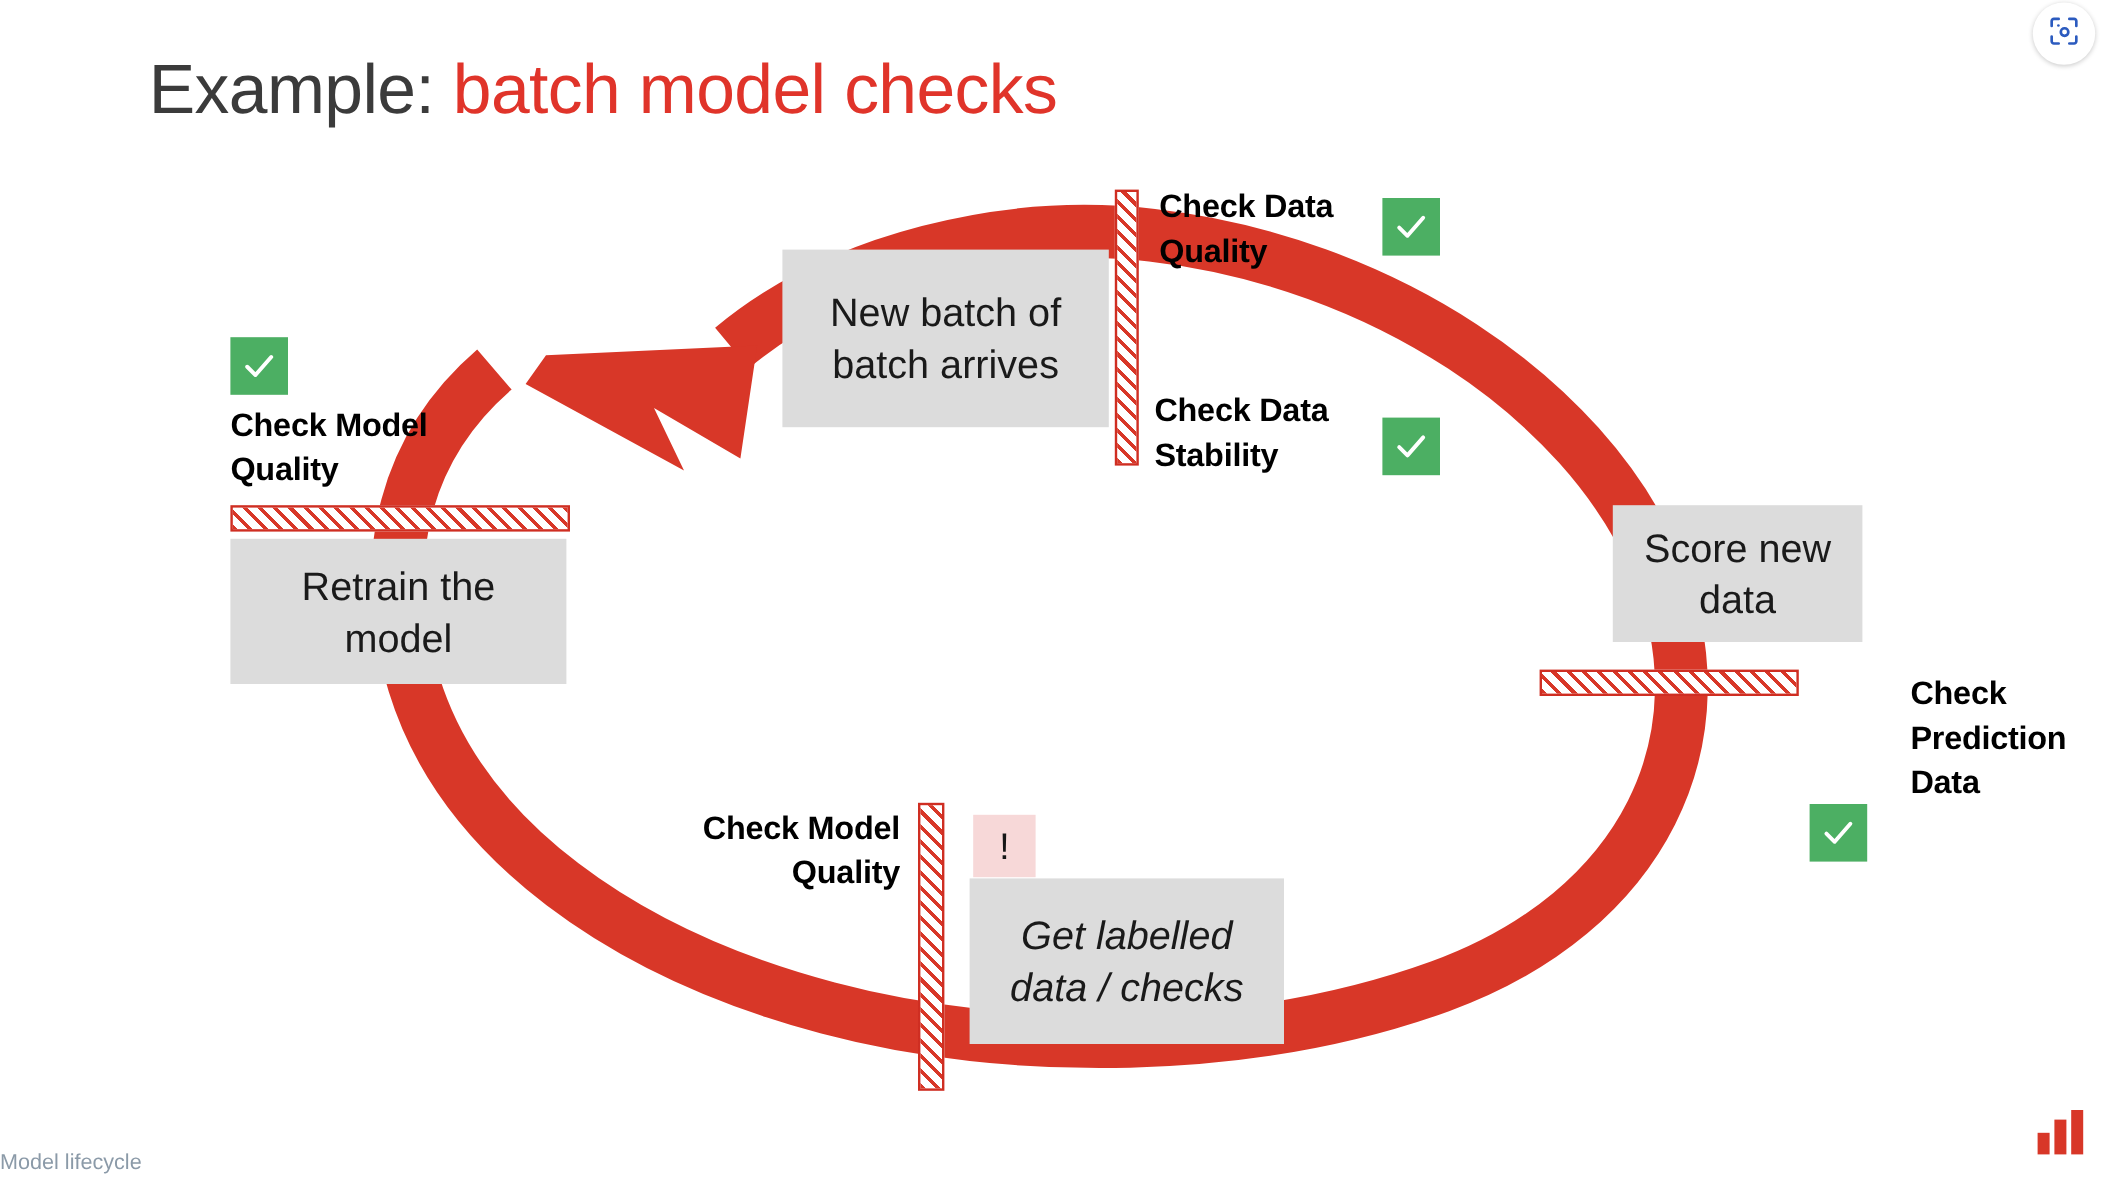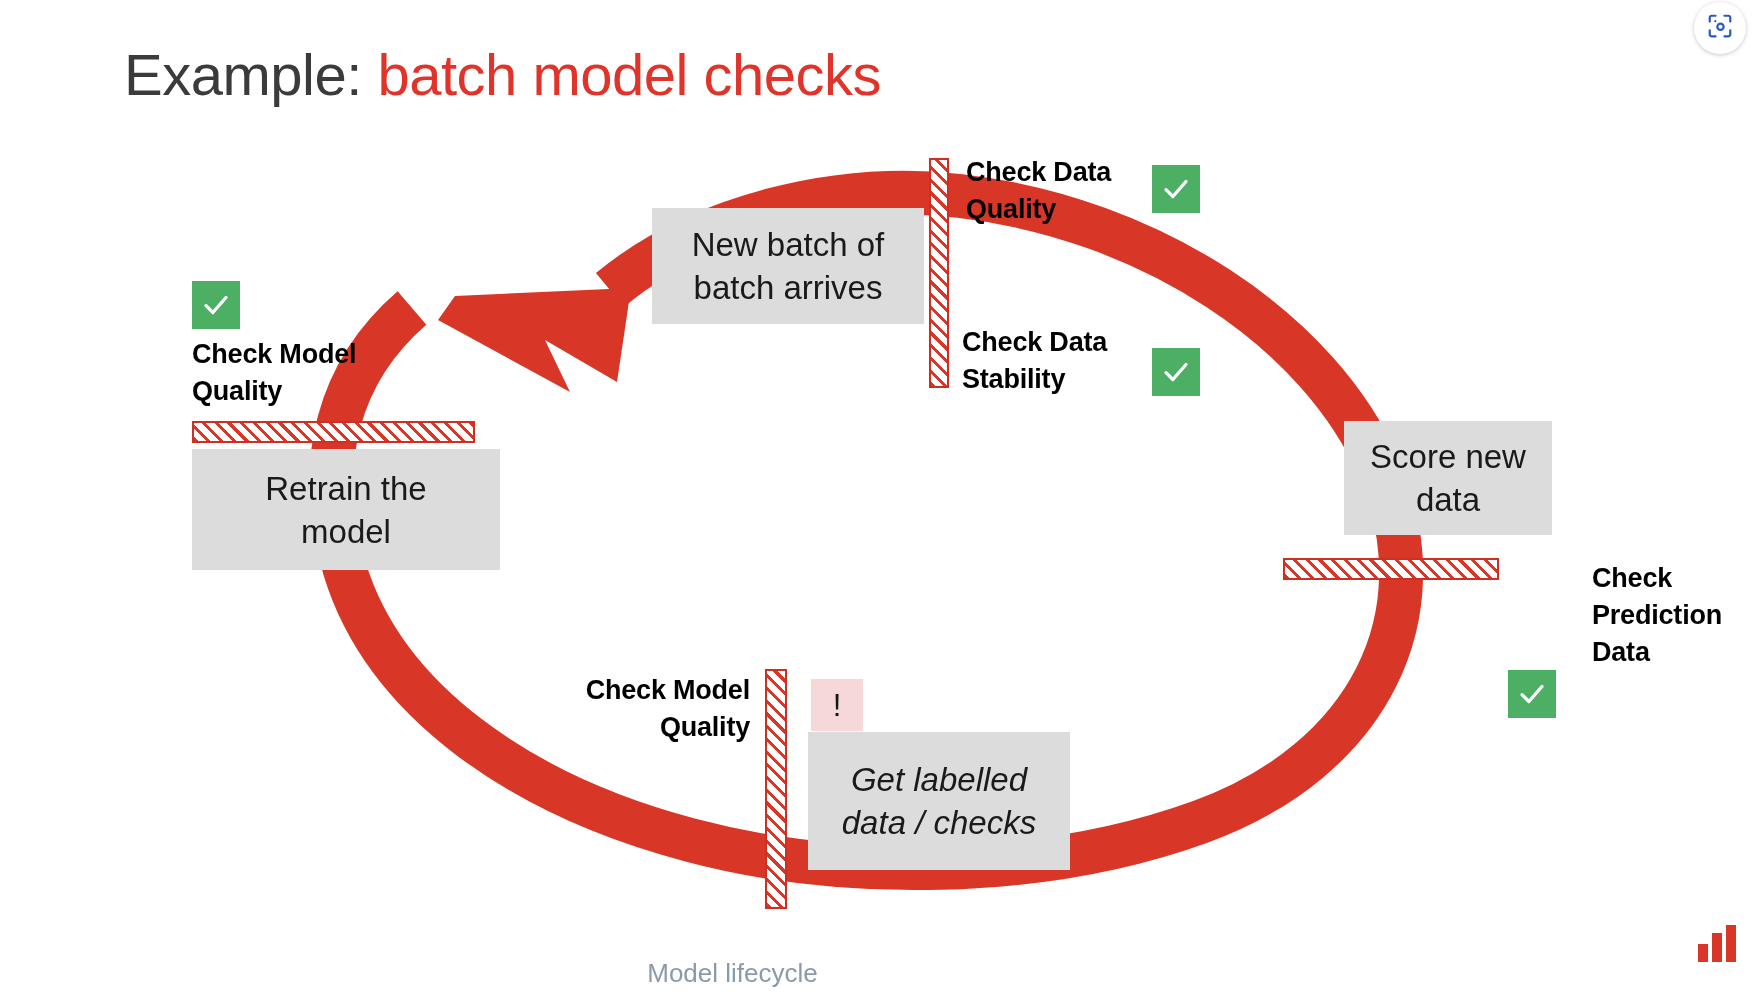--- a/index.html
+++ b/index.html
@@ -56,22 +56,22 @@
     line-height: 43px;
     text-align: center;
     display: flex;
     align-items: center;
     justify-content: center;
     box-sizing: border-box;
     padding: 4px 10px;
   }
   .proc-box span { display: block; }
 
-  #box-new-batch   { left: 652px; top: 208px; width: 272px; height: 116px; }
-  #box-retrain     { left: 192px; top: 449px; width: 308px; height: 121px; }
+  #box-new-batch   { left: 652px; top: 208px; width: 272px; height: 148px; }
+  #box-retrain     { left: 192px; top: 449px; width: 280px; height: 121px; }
   #box-score       { left: 1344px; top: 421px; width: 208px; height: 114px; }
   #box-labelled    { left: 808px; top: 732px; width: 262px; height: 138px; font-style: italic; }
 
   
   .gate {
     position: absolute;
     box-sizing: border-box;
     border: 2px solid #cf2e22;
     background-color: #ffffff;
     background-image: repeating-linear-gradient(
@@ -138,22 +138,21 @@
     line-height: 1;
   }
   #warn-labelled { left: 811px; top: 679px; }
 
   
   #caption {
     position: absolute;
     left: 0;
     top: 958px;
     width: 1465px;
-    text-align: center;
-    font-size: 26px;
+    font-size: 18px;
     color: #8b9aa8;
   }
 
   
   #lens-button {
     position: absolute;
     right: 16px;
     top: 2px;
     width: 52px;
     height: 52px;

